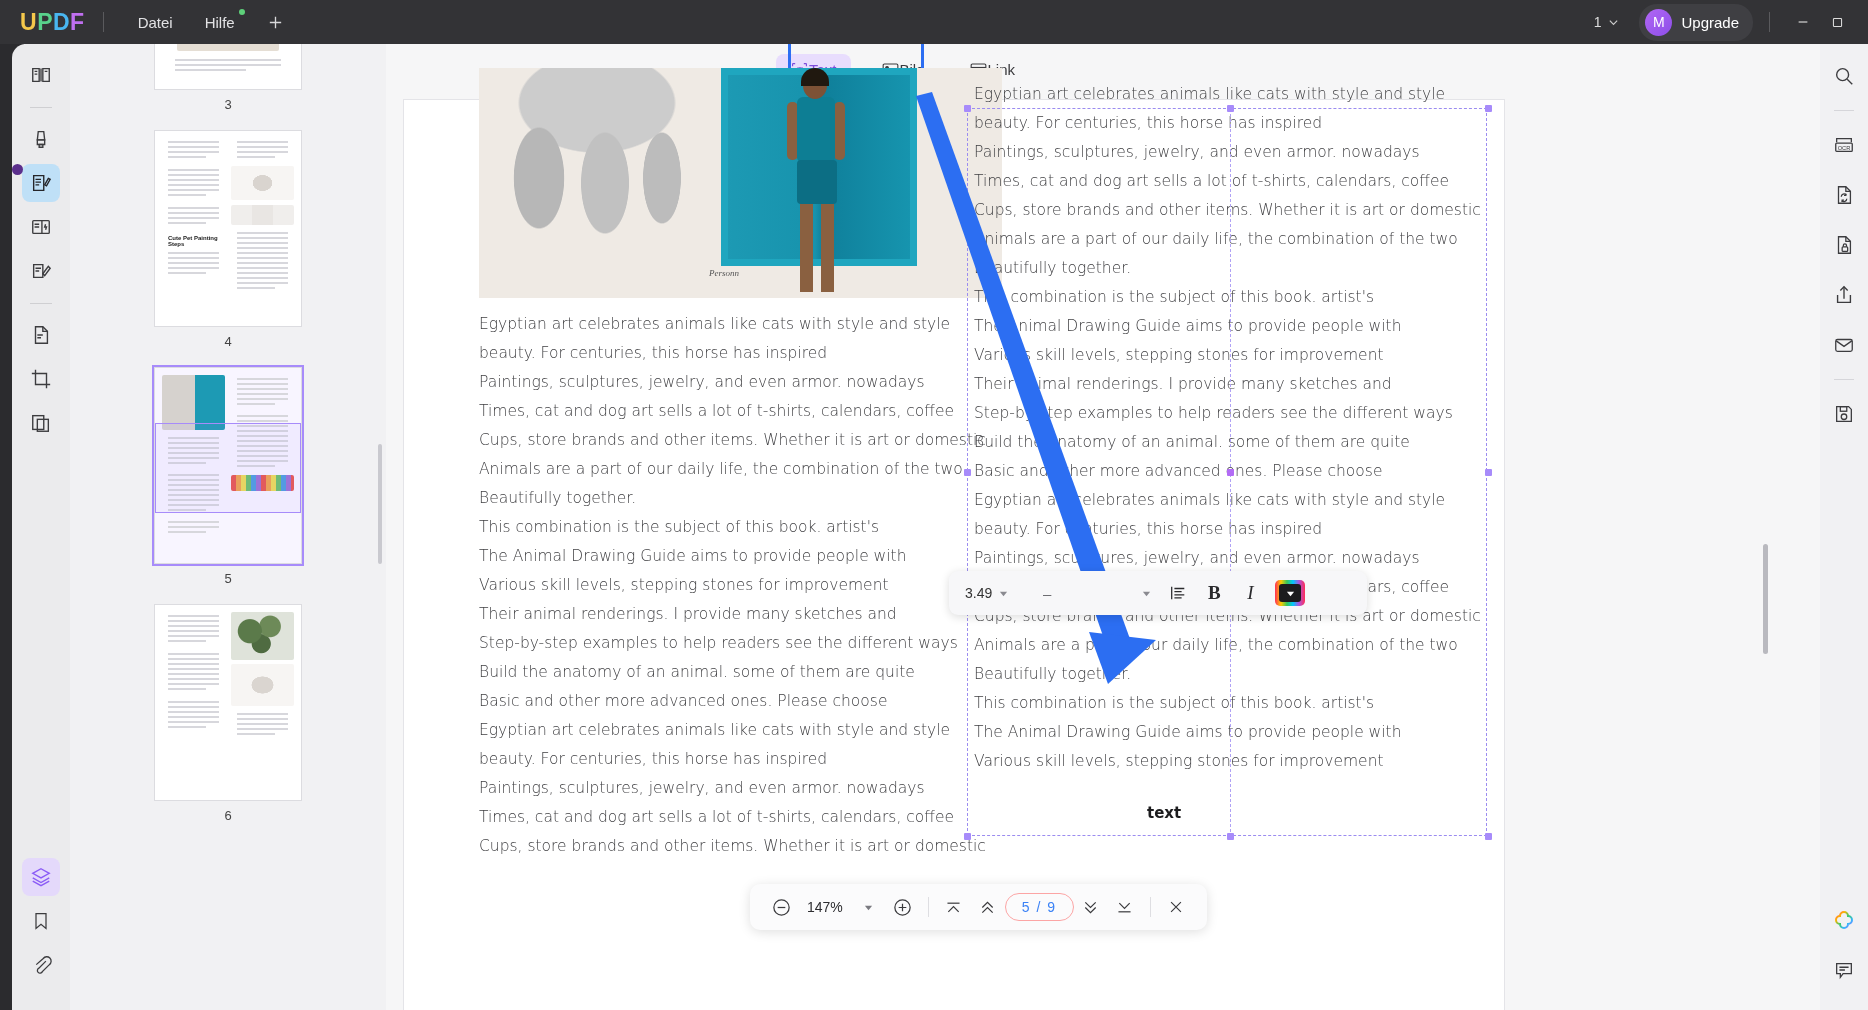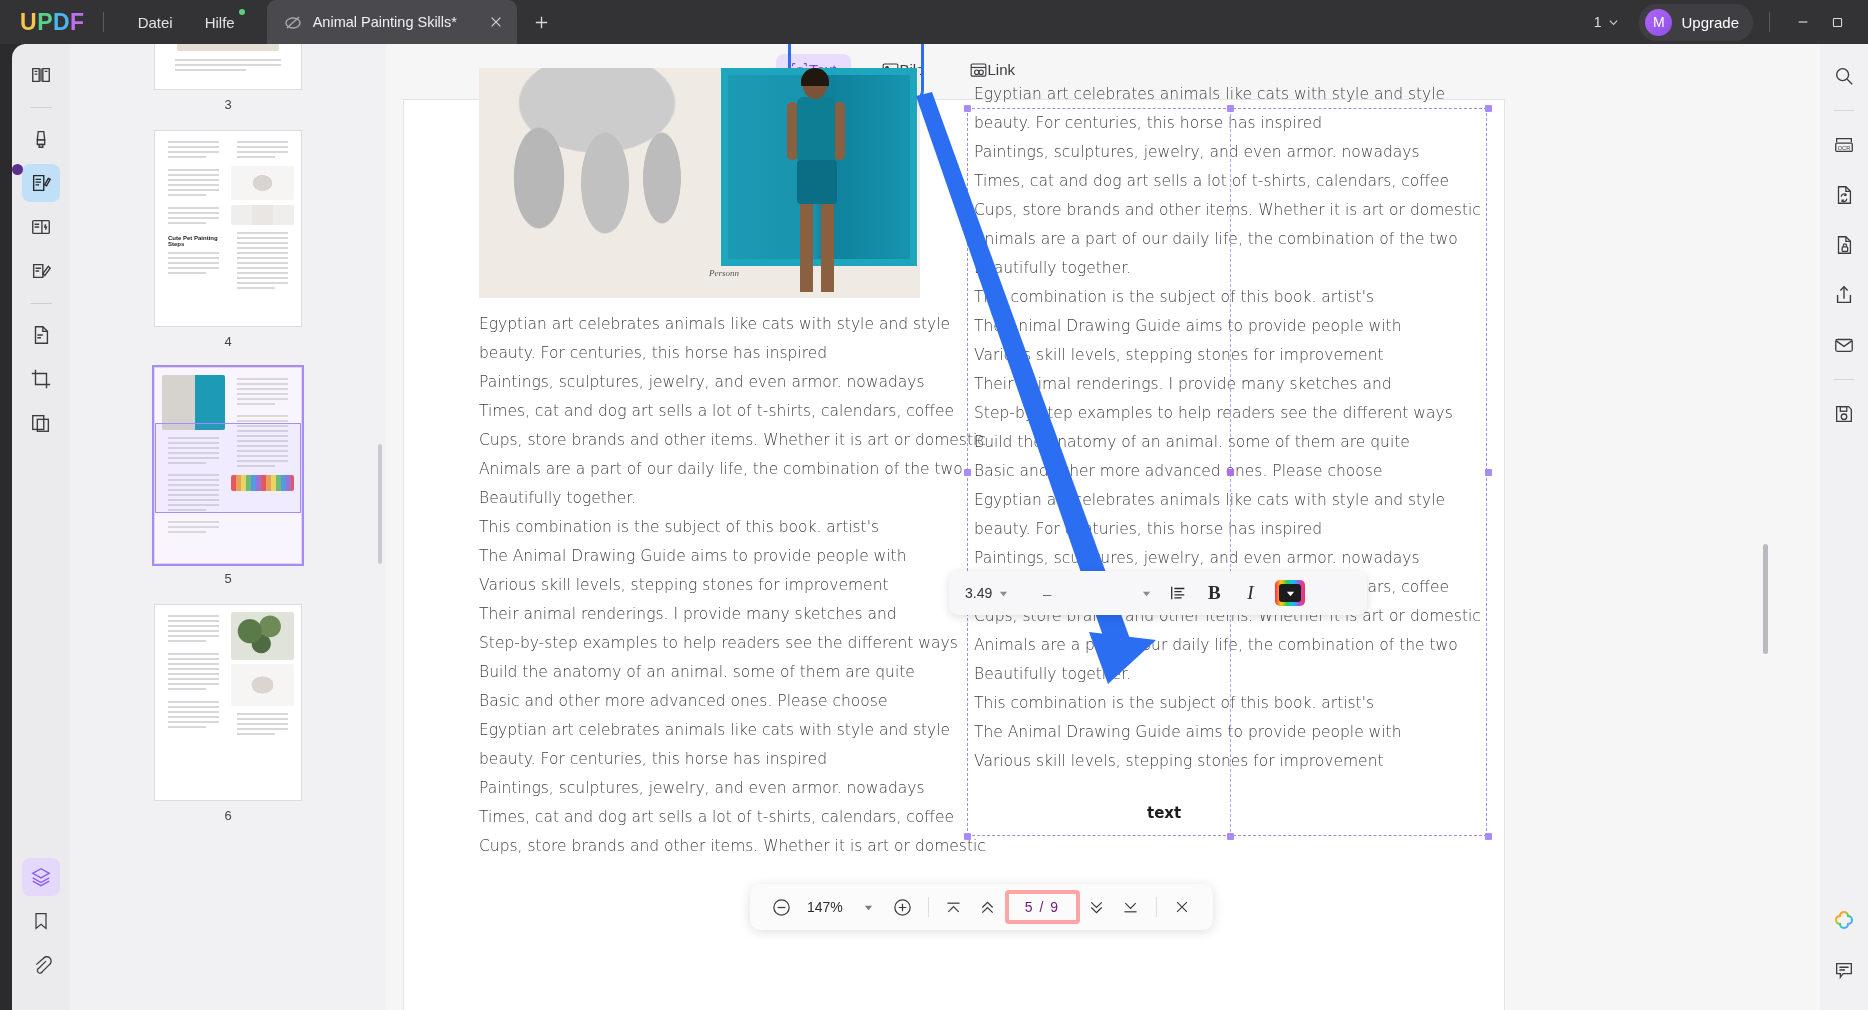--- a/index.html
+++ b/index.html
@@ -136,21 +136,21 @@
     width: 136px; height: 60px; border: 3px solid #2c6ef2;
     border-radius: 7px; pointer-events: none;
   }
 
   .page {
     position: absolute; top: 56px; left: 18px;
     width: 1100px; height: 920px; background: #fff;
     box-shadow: 0 0 0 1px #e4e4e8;
   }
   .photo {
-    position: absolute; left: 75px; top: -32px; width: 441px; height: 230px;
+    position: absolute; left: 75px; top: -32px; width: 523px; height: 230px;
     overflow: hidden;
   }
   .photo .wall { position: absolute; inset: 0; background: #efeae4; }
   .photo .door {
     position: absolute; left: 242px; top: 0; width: 196px; height: 198px;
     background: linear-gradient(90deg,#1d9ab4 0%, #1793ad 48%, #0f7f9a 52%, #1796b0 100%);
   }
   .photo .doorframe {
     position: absolute; left: 242px; top: 0; width: 196px; height: 198px;
     border: 7px solid #1fa6bf;
@@ -250,22 +250,22 @@
     box-shadow: 0 2px 12px rgba(0,0,0,.13);
     display: flex; align-items: center; padding: 0 14px; 
   }
   .bb-btn {
     width: 34px; height: 34px; display: flex; align-items: center;
     justify-content: center; color: #3a3a3d;
   }
   .bb-zoom { font-size: 14px; color: #2d2d30; padding: 0 9px; }
   .bb-sep { width: 1px; height: 20px; background: #dedee2; margin: 0 8px; }
   .bb-page {
-    border: 4px solid #fca5a5; border-radius: 4px; padding: 5px 16px;
-    font-size: 14px; color: #701a75; letter-spacing: 1.5px;
+    border: 1px solid #fca5a5; border-radius: 14px; padding: 5px 16px;
+    font-size: 14px; color: #3b82f6; letter-spacing: 1.5px;
   }
 
   
   .rightrail {
     position: absolute; top: 44px; right: 0; width: 48px; height: 966px;
     background: #f1f1f3; display: flex; flex-direction: column;
     align-items: center; padding-top: 14px;
   }
   .rr-btn {
     width: 36px; height: 36px; margin-bottom: 14px; border-radius: 7px;
@@ -299,34 +299,20 @@
     </div>
     <div class="tb-sep"></div>
     <div class="menu-item">
       <span>Datei</span>
     </div>
     <div class="menu-item">
       <span>Hilfe</span>
       <span class="menu-dot"></span>
     </div>
 
-    <div class="doctab">
-      <span class="tab-icon">
-        <svg viewBox="0 0 20 20" width="20" height="20" fill="none" stroke="#c9c9cd" stroke-width="1.4">
-          <ellipse cx="10" cy="11" rx="7" ry="5"></ellipse>
-            <path d="M4 16 L16 5"></path>
-        </svg>
-      </span>
-      <span class="tab-title">Animal Painting Skills*</span>
-      <span class="tab-close">
-        <svg viewBox="0 0 16 16" width="14" height="14" stroke="#cfcfd2" stroke-width="1.5">
-            <path d="M3 3 L13 13 M13 3 L3 13"></path>
-          </svg>
-      </span>
-    </div>
     <div class="tab-new">
       <svg viewBox="0 0 18 18" width="17" height="17" stroke="#d8d8da" stroke-width="1.4">
           <path d="M9 3 V15 M3 9 H15"></path>
         </svg>
     </div>
 
     <div class="tb-right">
       <div class="tabcount">
         <span>1</span>
         <svg class="icon" viewBox="0 0 12 12" width="11" height="11" stroke="#ccc" stroke-width="1.3" fill="none">

